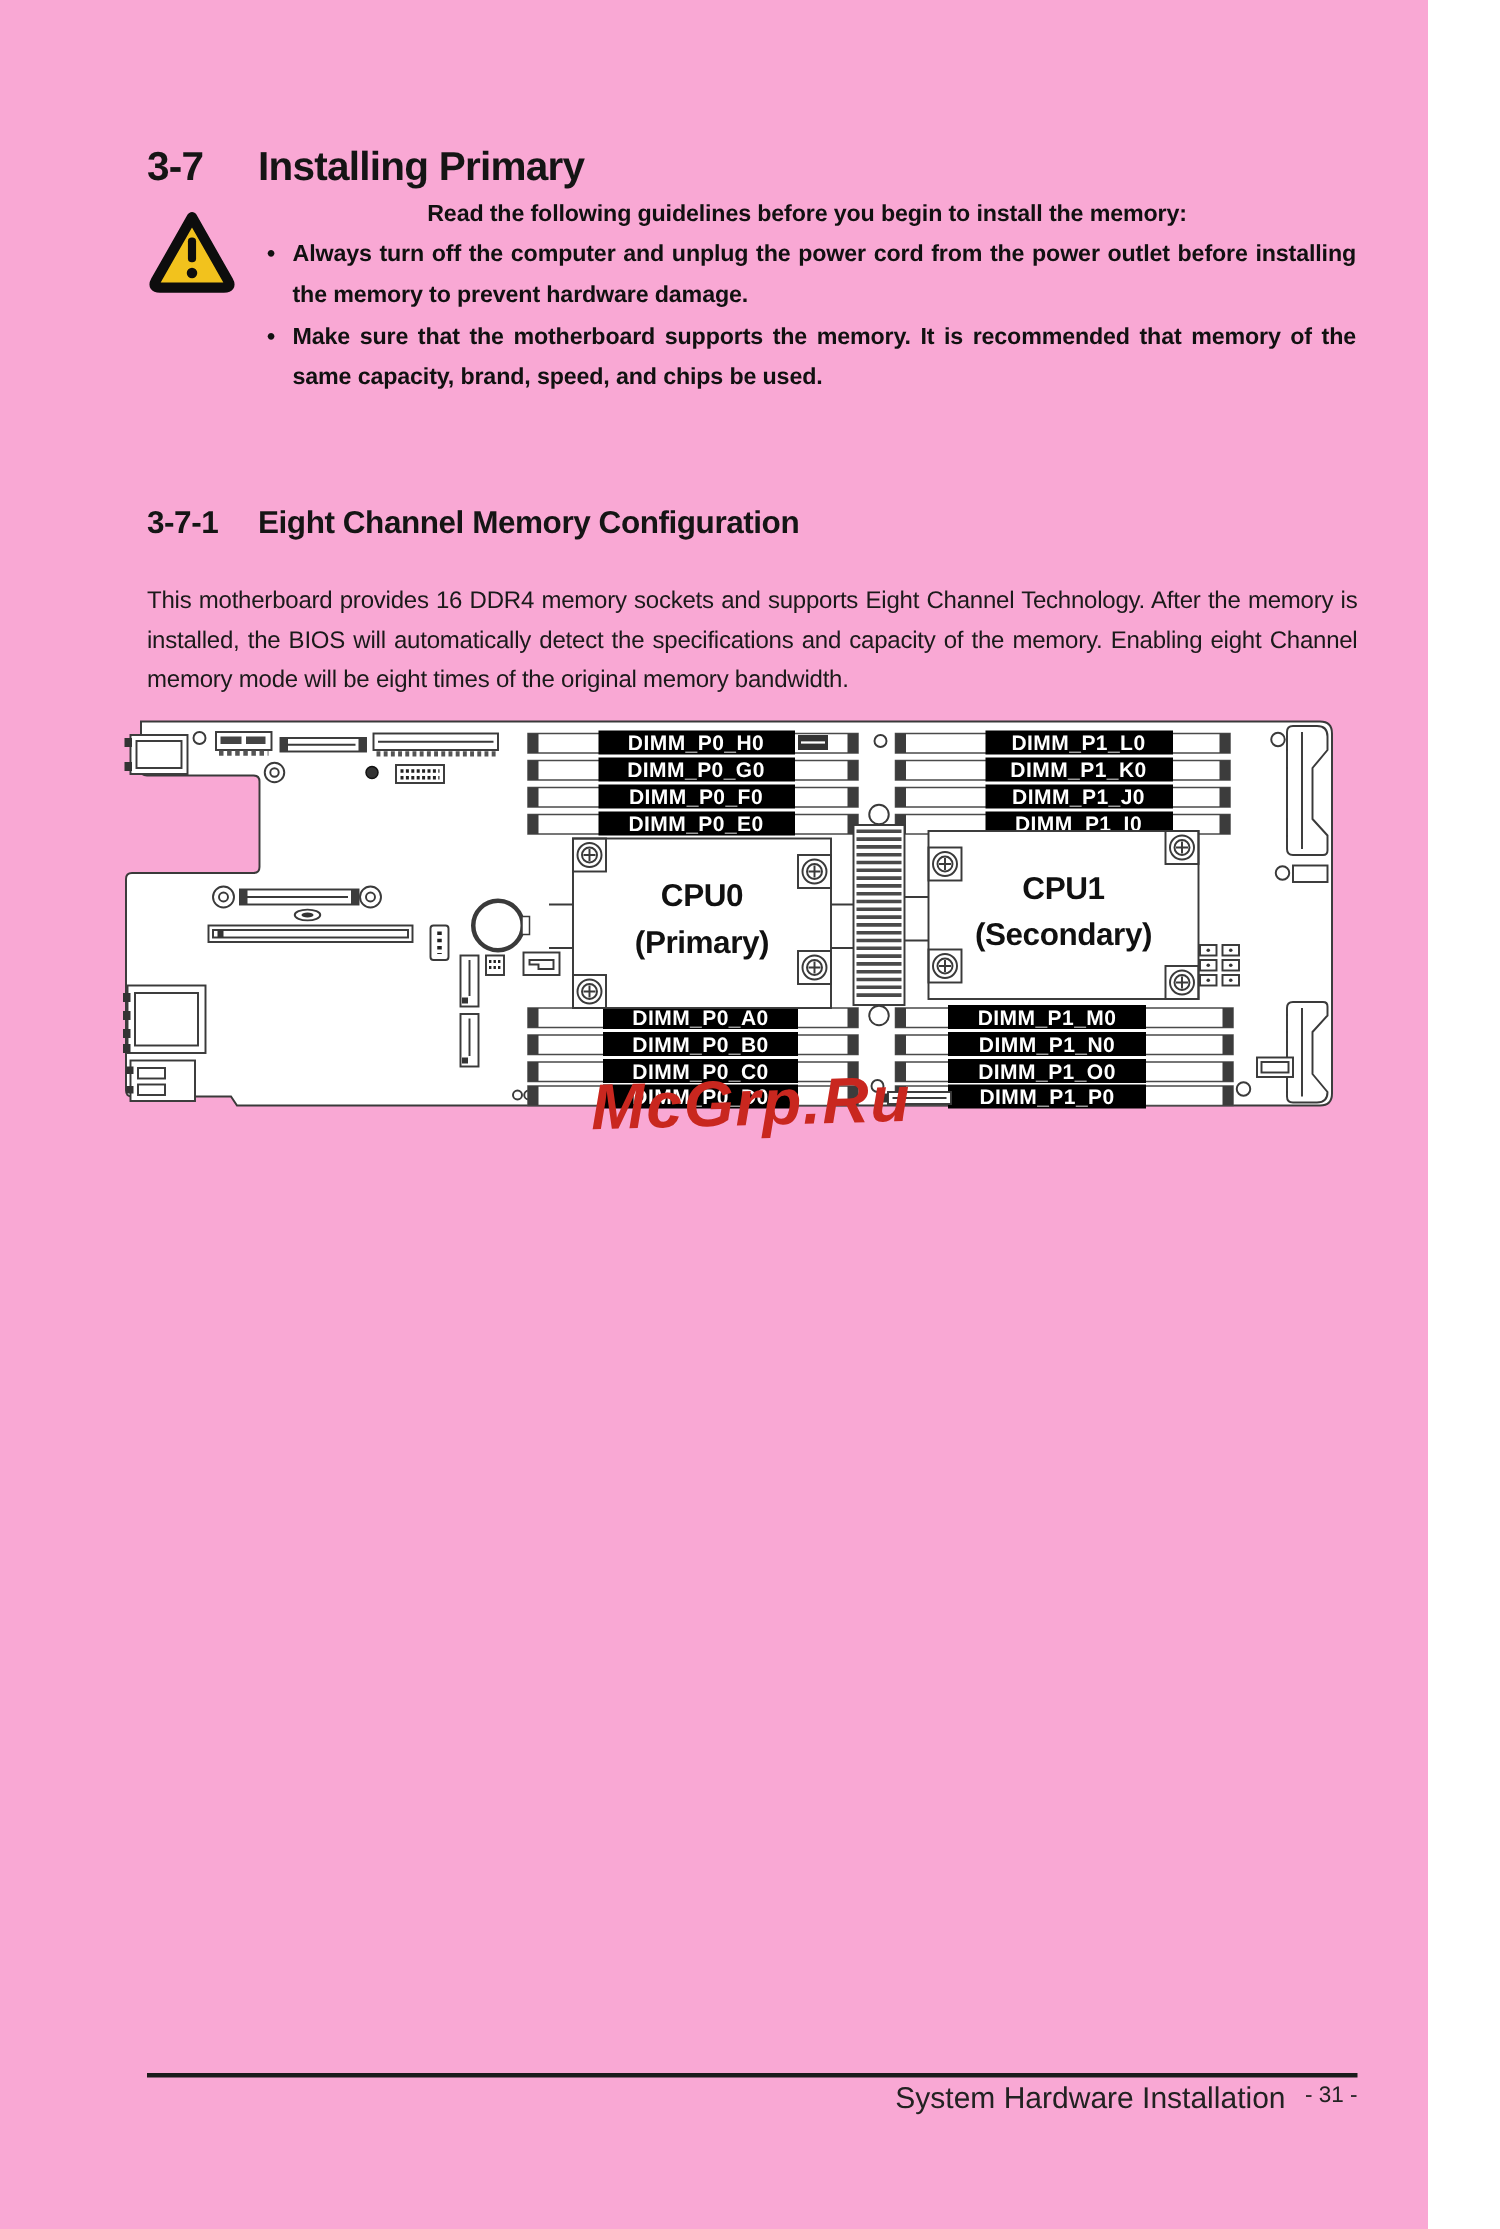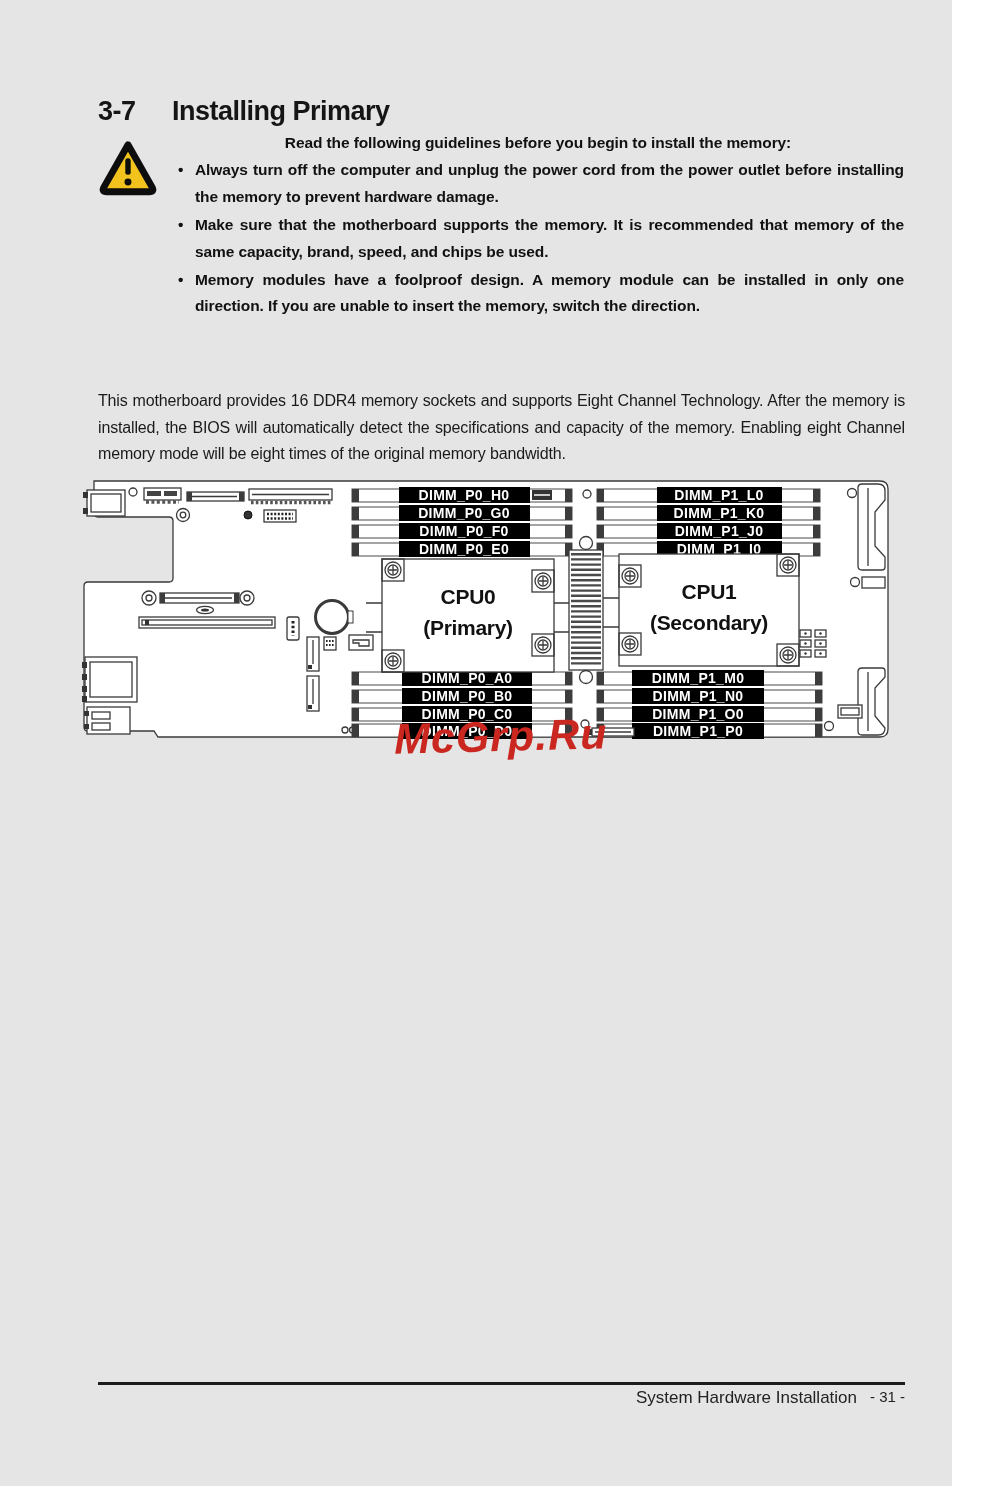--- a/index.html
+++ b/index.html
@@ -1,16 +1,16 @@
 <!DOCTYPE html>
 <html><head>
 <meta charset="utf-8">
 <style>
   html,body{margin:0;padding:0;background:#ffffff;}
-  .page{position:relative;width:952px;height:1486px;background:#e5e5e5;overflow:hidden;
+  .page{position:relative;width:952px;height:1486px;background:#f9a8d4;overflow:hidden;
         font-family:"Liberation Sans",sans-serif;color:#111;}
   
   .h1row{position:absolute;left:98px;top:96px;display:flex;font-weight:bold;
          font-size:27px;letter-spacing:-0.5px;color:#151515;}
   .h1row .num{width:74px;}
   .h2row{position:absolute;left:98px;top:337px;display:flex;font-weight:bold;
          font-size:21px;letter-spacing:-0.3px;color:#151515;}
   .h2row .num{width:74px;}
   
   .warnicon{position:absolute;left:97px;top:137px;width:62px;height:62px;}
@@ -32,21 +32,21 @@
   .clip{fill:#3c3c3c;}
   .lbl{fill:#000000;}
   .ln{stroke:#3a3a3a;stroke-width:1.3;fill:none;}
   .wt{fill:#ffffff;stroke:#3a3a3a;stroke-width:1.3;}
   
   .watermark{position:absolute;left:394px;top:712px;font-size:43px;font-weight:bold;
              font-style:italic;letter-spacing:1px;transform:rotate(-1.5deg);}
   
   .footrule{position:absolute;left:98px;top:1382px;width:807px;height:2.5px;background:#1c1c1c;}
   .footcenter{position:absolute;left:98px;top:1388px;width:807px;text-align:right;font-size:15px;color:#222;}
-  .footright{position:absolute;right:95px;top:1388px;font-size:17px;color:#222;}
+  .footright{position:absolute;right:95px;top:1388px;font-size:20px;color:#222;}
 </style>
 </head>
 <body>
 
 <div class="page">
 
   <div class="h1row">
     <span class="num">3-7</span>
     <span>Installing Primary</span>
   </div>
@@ -57,24 +57,27 @@
       <rect x="29.2" y="21" width="5.6" height="17" rx="2.6" fill="#0d0d0d"></rect>
       <circle cx="32" cy="45.5" r="3.6" fill="#0d0d0d"></circle>
     </svg>
   </div>
 
   <div class="guide">
     <p class="intro">Read the following guidelines before you begin to install the memory:</p>
     <ul>
       <li>Always turn off the computer and unplug the power cord from the power outlet before installing the memory to prevent hardware damage.</li>
       <li>Make sure that the motherboard supports the memory. It is recommended that memory of the same capacity, brand, speed, and chips be used.</li>
-      <li>Memory modules have a foolproof design. A memory module can be installed in only one direction. If you are unable to insert the memory, switch the direction.</li>
     </ul>
   </div>
 
+  <div class="h2row">
+    <span class="num">3-7-1</span>
+    <span>Eight Channel Memory Configuration</span>
+  </div>
 
   <p class="bodytext">This motherboard provides 16 DDR4 memory sockets and supports Eight Channel Technology. After the memory is installed, the BIOS will automatically detect the specifications and capacity of the memory. Enabling eight Channel memory mode will be eight times of the original memory bandwidth.</p>
 
   <div class="diagram">
     <svg viewBox="0 0 812 300" width="812" height="300">
 
       <g>
         <path class="wt" d="M12,7 H798 Q806,7 806,15 V255 Q806,263 798,263 H76 L72,257 H6 Q2,257 2,253 V112 Q2,108 6,108 H87 Q91,108 91,104 V47 Q91,43 87,43 H16 Q12,43 12,39 Z"></path>
       </g>
 

